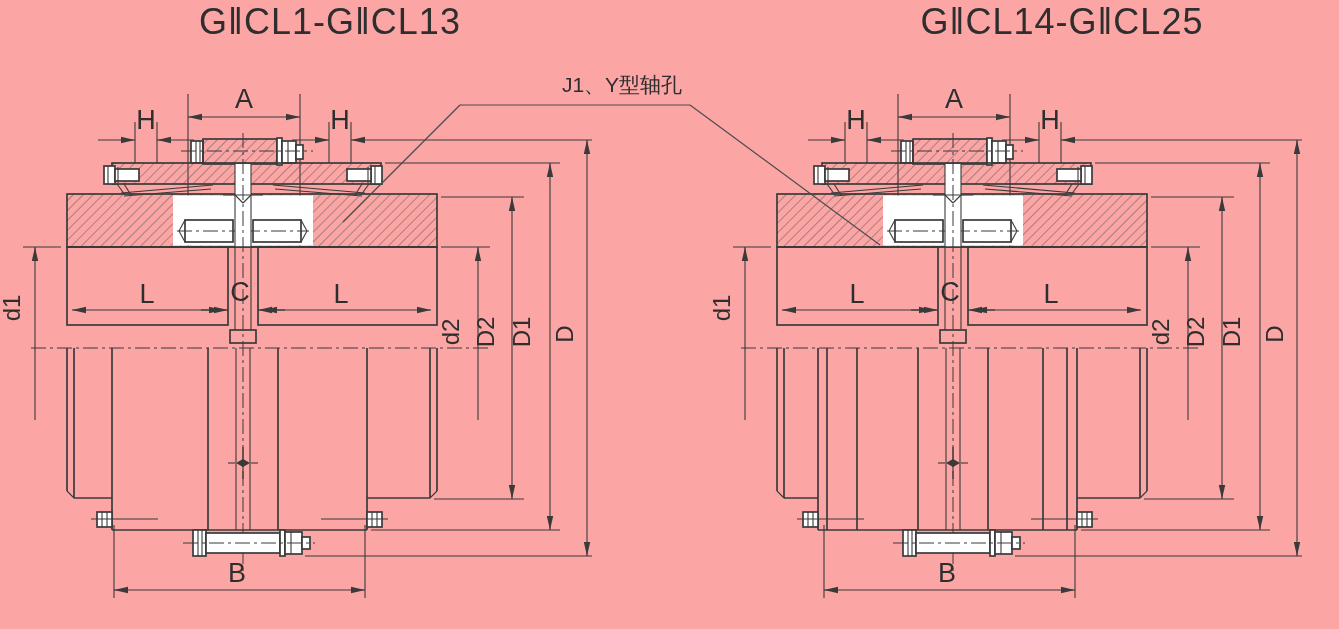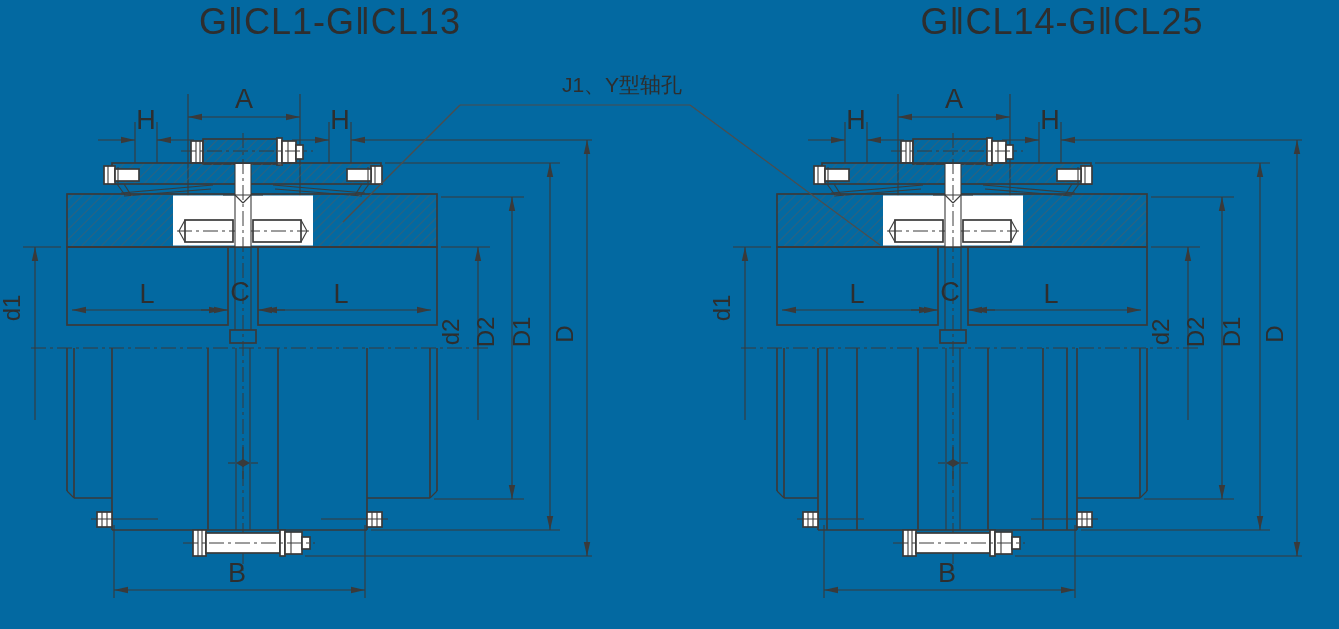--- a/index.html
+++ b/index.html
@@ -1,17 +1,17 @@
 <!DOCTYPE html>
 <html><head>
 <meta charset="utf-8">
 <style>
   html,body{margin:0;padding:0;background:#ffffff;}
   body{width:1339px;height:629px;overflow:hidden;font-family:"Liberation Sans", sans-serif;}
-  #stage{position:relative;width:1339px;height:629px;background:#0369a1;}
+  #stage{position:relative;width:1339px;height:629px;background:#fca5a5;}
   svg{display:block;}
   text{fill:#2e2e2e;}
   .title{font-size:36px;letter-spacing:1px;}
   .dim{font-size:27px;}
   .dimr{font-size:24px;}
   .anno{font-size:21px;}
 </style>
 </head>
 <body>
 

